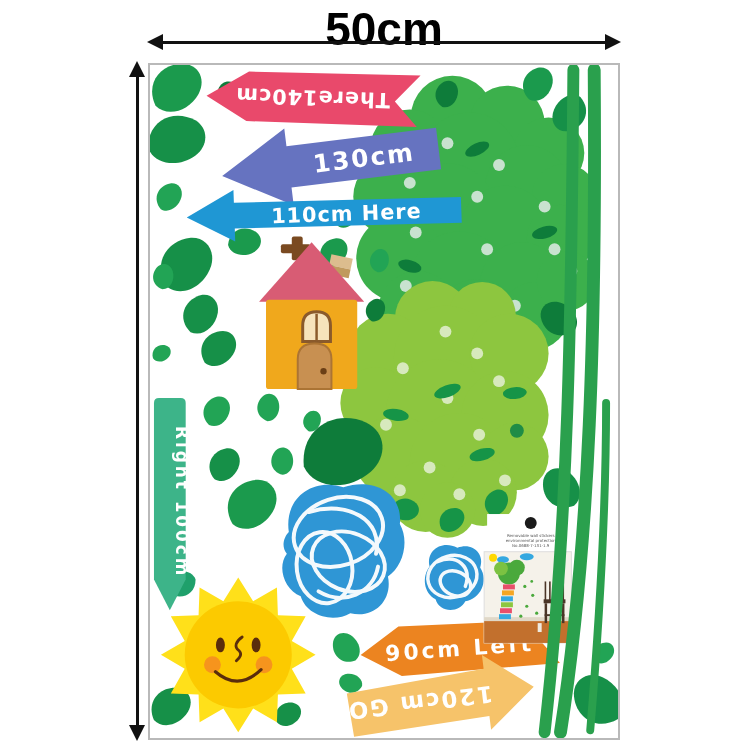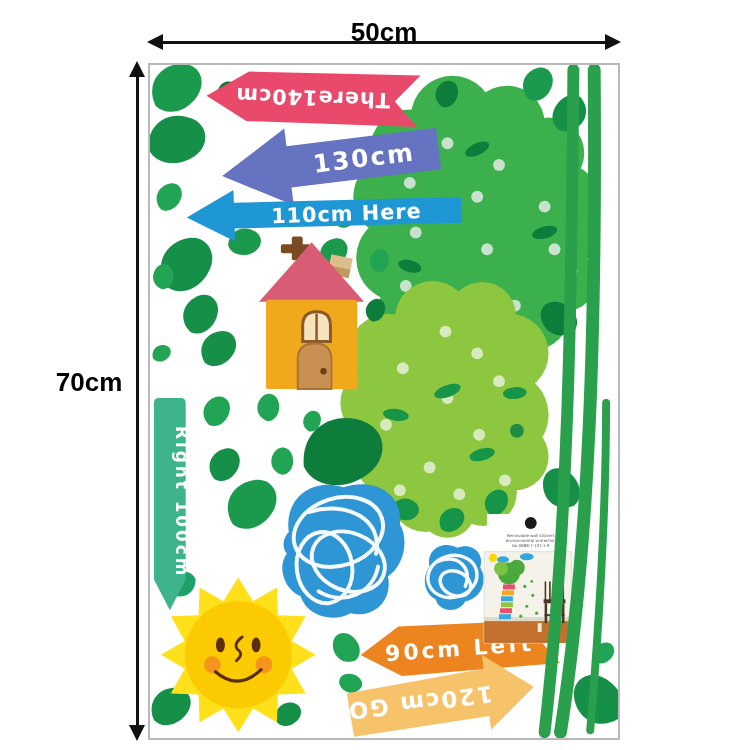--- a/index.html
+++ b/index.html
@@ -1,19 +1,19 @@
 <!DOCTYPE html>
 <html><head>
 <meta charset="utf-8">
 <style>
   html,body{margin:0;padding:0;background:#fff;}
   .stage{position:relative;width:750px;height:750px;background:#fff;overflow:hidden;
          font-family:"Liberation Sans",sans-serif;}
   
-  .dim-label{position:absolute;font-weight:bold;font-size:26px;color:#000;margin-top:15px;}
+  .dim-label{position:absolute;font-weight:bold;font-size:46px;color:#000;}
   .dim-line-h{position:absolute;left:162px;top:41px;width:444px;height:3px;background:#111;}
   .dim-line-h::before{content:"";position:absolute;left:-15px;top:-7px;border-top:8px solid transparent;
       border-bottom:8px solid transparent;border-right:16px solid #111;}
   .dim-line-h::after{content:"";position:absolute;right:-15px;top:-7px;border-top:8px solid transparent;
       border-bottom:8px solid transparent;border-left:16px solid #111;}
   .dim-line-v{position:absolute;left:136px;top:76px;width:3px;height:650px;background:#111;}
   .dim-line-v::before{content:"";position:absolute;top:-15px;left:-7px;border-left:8px solid transparent;
       border-right:8px solid transparent;border-bottom:16px solid #111;}
   .dim-line-v::after{content:"";position:absolute;bottom:-15px;left:-7px;border-left:8px solid transparent;
       border-right:8px solid transparent;border-top:16px solid #111;}
@@ -24,21 +24,20 @@
   .tiny-line{fill:#555;font-family:"DejaVu Sans",sans-serif;}
 </style>
 </head>
 <body>
 
 <div class="stage">
 
   <div class="dim-label" style="left:162px;top:2px;width:444px;text-align:center;">50cm</div>
   <div class="dim-line-h"></div>
 
-  <div class="dim-label" style="left:46px;top:352px;width:86px;text-align:center;">70cm</div>
   <div class="dim-line-v"></div>
 
   <div class="sheet">
   <svg width="468" height="673" viewBox="0 0 472 677">
     <defs>
       <path id="leaf" d="M-18,10 C-23,-8 -8,-20 8,-16 C18,-13 21,-2 14,7 C5,18 -11,20 -18,10 Z"></path>
     </defs>
 
     <g>
       <g fill="#3cb04c">

